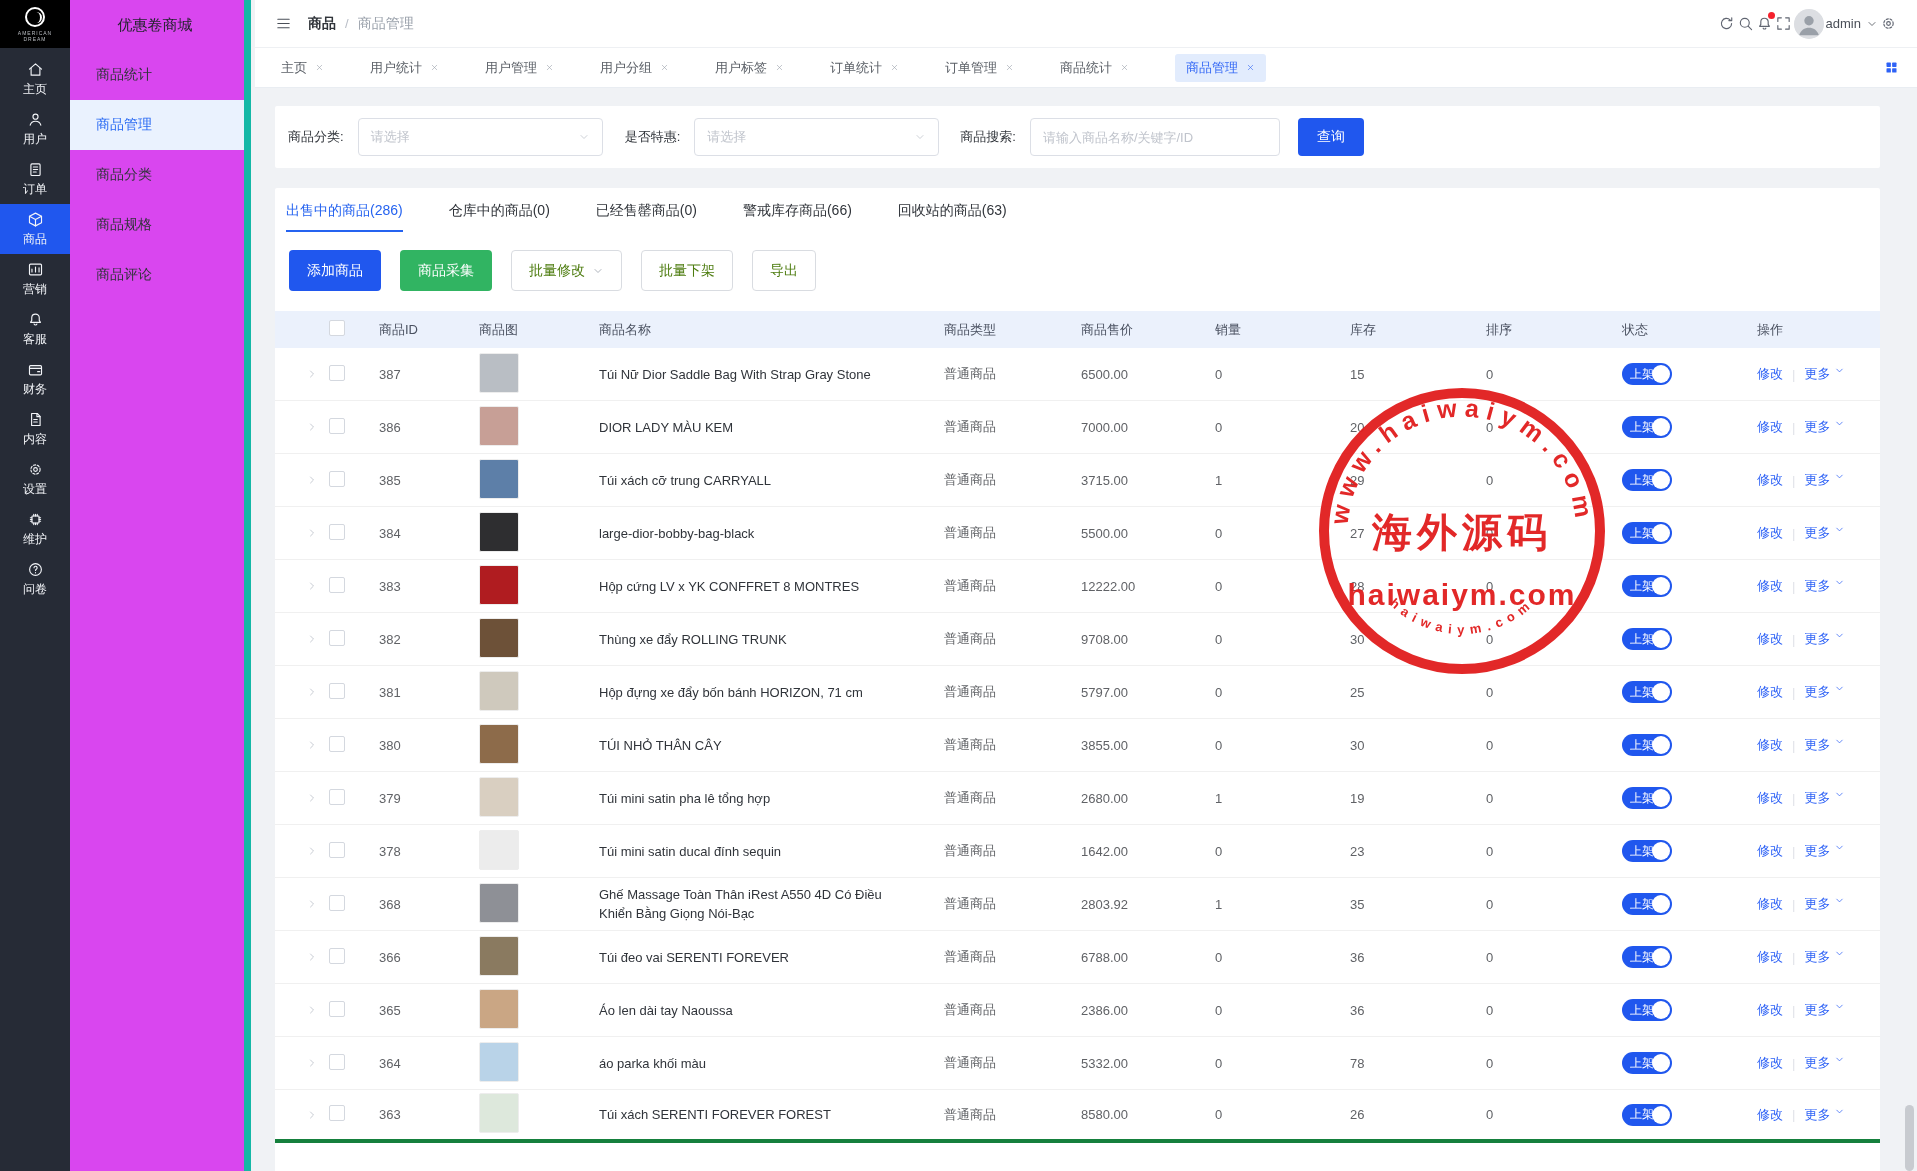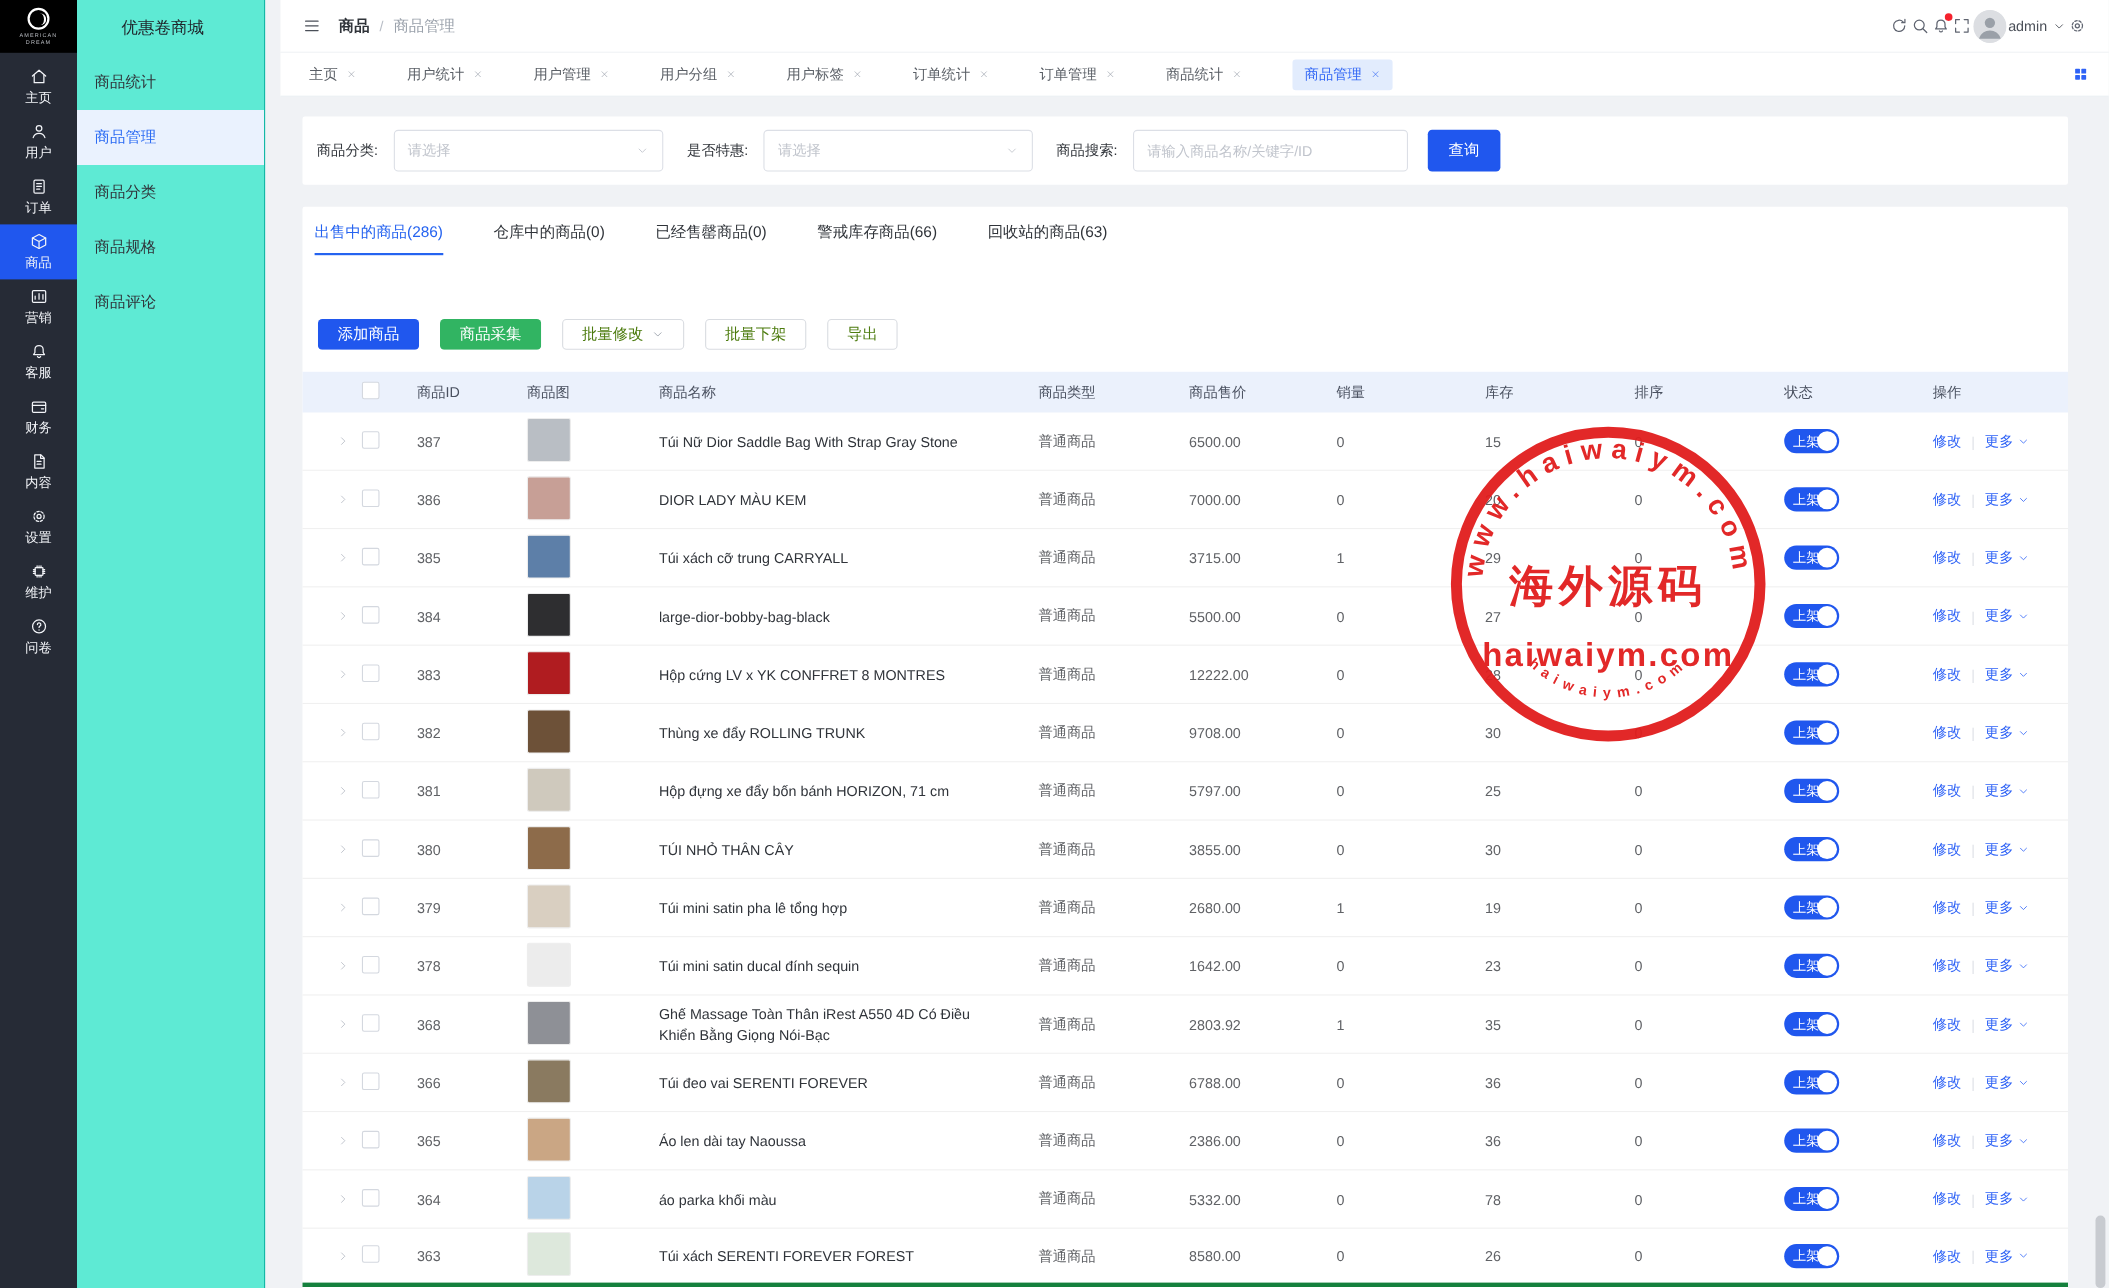--- a/index.html
+++ b/index.html
@@ -15,21 +15,21 @@
   .logo-ring { width:20px; height:20px; border:2px solid #fff; border-radius:50%; position:relative; }
   .logo-ring:after{ content:""; position:absolute; left:4px; top:3px; width:9px; height:11px; border-right:2px solid #fff; border-radius:50%; }
   .logo-txt { color:#b9bcc2; font-size:5px; letter-spacing:1px; line-height:6px; margin-top:3px; text-align:center; }
   .rail-items { margin-top:6px; }
   .rail-item { width:70px; height:50px; display:flex; flex-direction:column; align-items:center; justify-content:center; gap:3px; color:#f2f4f8; cursor:pointer; }
   .rail-item .rail-ico svg { width:17px; height:17px; }
   .rail-item .rail-label { font-size:12px; }
   .rail-item.active { background:#2057ee; }
 
   
-  .submenu { position:absolute; left:56px; top:0; width:185px; height:100%; background:#5eead4; border-right:1px solid #14b8a6; z-index:25; }
+  .submenu { position:absolute; left:66px; top:0; width:185px; height:100%; background:#d946ef; border-right:7px solid #14b8a6; z-index:25; }
   .store-title { height:50px; display:flex; align-items:center; justify-content:center; font-size:15px; color:#1f2329; }
   .submenu-item { height:50px; display:flex; align-items:center; padding-left:30px; font-size:14px; color:#30343a; cursor:pointer; }
   .submenu-item.active { background:#eaf2fe; color:#2b6bf3; }
 
   
   .main { position:absolute; left:255px; top:0; right:0; bottom:0; }
   .topbar { position:absolute; left:0; top:0; right:0; height:48px; background:#fff; border-bottom:1px solid #eef0f3;
     display:flex; align-items:center; padding:0 20px; }
   .crumb-burger { color:#4a4f58; margin-right:16px; cursor:pointer; }
   .crumb-burger svg{ width:17px; height:17px; }
@@ -68,22 +68,22 @@
   .search-input::placeholder { color:#c0c4cc; }
   .btn-primary { height:38px; padding:0 19px; background:#2057ee; border:none; border-radius:4px; color:#fff; font-size:14px;
     cursor:pointer; font-family:inherit; }
 
   
   .table-card { position:absolute; left:20px; top:100px; width:1605px; height:1200px; background:#fff; border-radius:2px; }
   .ptabs { display:flex; align-items:flex-end; gap:46px; padding:14px 0 0 11px; }
   .ptab { font-size:14px; color:#30343a; padding-bottom:10px; cursor:pointer; border-bottom:2px solid transparent; }
   .ptab.active { color:#2563f0; border-bottom-color:#2563f0; }
   .btn-row { display:flex; align-items:center; gap:19px; margin:18px 0 0 14px; }
-  .btn { height:28px; padding:0 17px; border-radius:4px; font-size:14px; cursor:pointer; display:inline-flex; align-items:center; gap:7px;
-    font-family:inherit; border:1px solid transparent;margin-top:40px; }
+  .btn { height:41px; padding:0 17px; border-radius:4px; font-size:14px; cursor:pointer; display:inline-flex; align-items:center; gap:7px;
+    font-family:inherit; border:1px solid transparent; }
   .btn.blue { background:#2057ee; color:#fff; }
   .btn.green { background:#31b462; color:#fff; }
   .btn.plain { background:#fff; color:#4d7c0f; border-color:#d9dce1; }
   .btn.plain svg { width:12px; height:12px; stroke:#9aa1ab; }
 
   .thead, .trow { display:grid; grid-template-columns:34px 50px 100px 120px 345px 137px 134px 135px 136px 136px 135px 1fr;
     align-items:center; padding:0 20px; }
   .thead { height:37px; background:#ebf1fc; margin-top:20px; color:#4a5160; font-size:13px; }
   .trow { min-height:53px; border-bottom:1px solid #f0f0f0; color:#606266; }
   .trow:last-child { border-bottom:4px solid #15803d; }
@@ -91,21 +91,21 @@
   .expand-btn { color:#b9bec7; cursor:pointer; }
   .expand-btn svg { width:12px; height:12px; }
   .checkbox { width:16px; height:16px; border:1px solid #d4d8df; border-radius:2px; background:#fff; cursor:pointer; display:inline-block; }
   .thumb { width:40px; height:40px; border-radius:2px; border:1px solid #ededed; display:inline-block; }
   .toggle { width:50px; height:22px; border-radius:11px; background:#2057ee; position:relative; cursor:pointer; display:inline-flex; align-items:center; }
   .toggle-label { color:#fff; font-size:12px; margin-left:8px; }
   .knob { position:absolute; right:2px; top:2px; width:18px; height:18px; background:#fff; border-radius:50%; }
   .ops { display:flex; align-items:center; }
   .op-link { color:#2e62f6; cursor:pointer; white-space:nowrap; }
   .op-sep { color:#e0e3e8; margin:0 9px; }
-  .op-more { display:inline-flex; align-items:center; gap:4px; }
+  .op-more { display:inline-flex; align-items:flex-start; gap:4px; }
   .op-more svg { width:11px; height:11px; stroke:#2e62f6; }
 
   
   .scroll-track { position:absolute; right:0; top:88px; width:16px; bottom:0; }
   .scroll-thumb { position:absolute; right:3px; top:1017px; width:9px; height:66px; background:#c8cbd0; border-radius:5px; }
 
   
   .watermark { position:absolute; left:1312px; top:381px; width:300px; height:300px; z-index:40; pointer-events:none; opacity:.95; }
 </style>
 </head>

